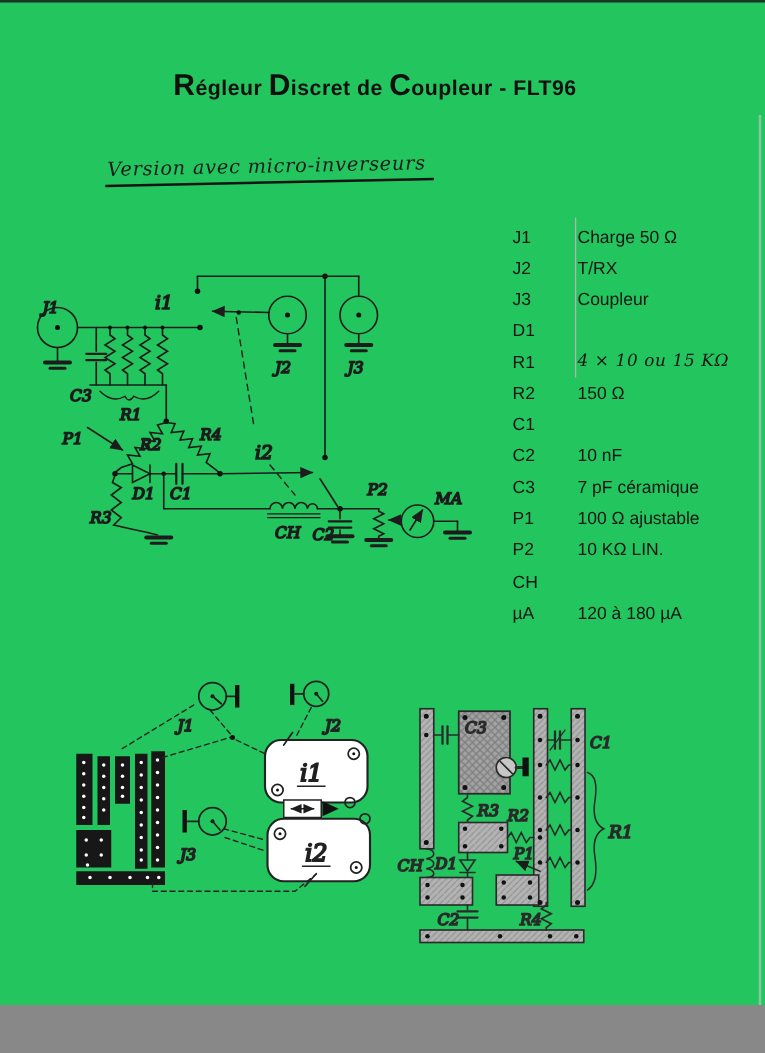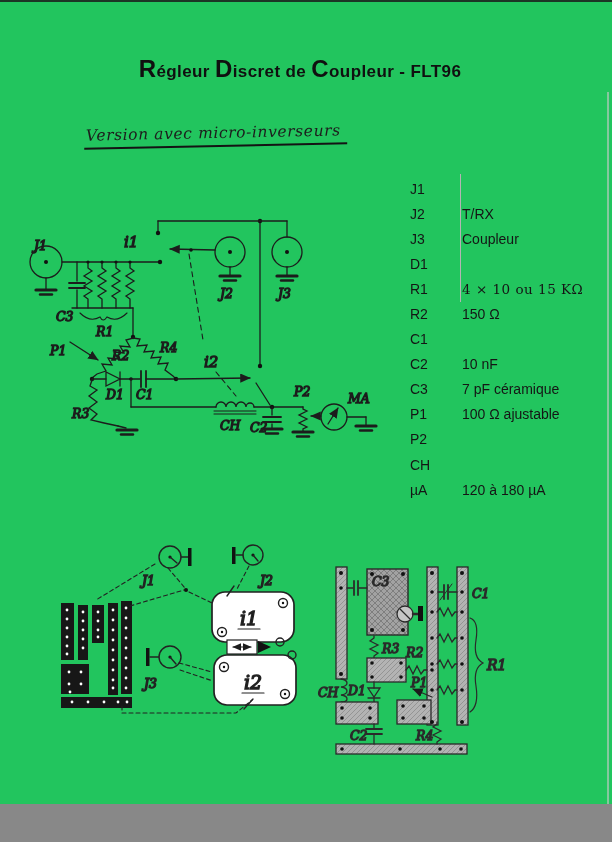--- a/index.html
+++ b/index.html
@@ -10,21 +10,21 @@
   .title{position:absolute;top:44px;left:0;width:600px;text-align:center;font-size:17px;
          font-weight:bold;letter-spacing:.4px;color:#101010;}
   .title .cap{font-size:24px;}
   .subtitle{position:absolute;top:124px;left:84px;font-family:"DejaVu Serif",serif;font-style:italic;
             font-size:15.5px;letter-spacing:.6px;color:#1d1d1d;border-bottom:2.2px solid #141414;
             padding:0 6px 3px 2px;transform:rotate(-1.2deg);}
   .parts{position:absolute;top:176px;left:410px;width:196px;}
   .prow{display:flex;height:25.1px;align-items:center;font-size:14px;}
   .prow .ref{width:52px;flex:none;}
   .prow .val{flex:1;}
-  .hand{font-family:"DejaVu Serif",serif;font-size:13.5px;letter-spacing:.5px;}
+  .hand{font-family:"DejaVu Serif",serif;font-style:italic;font-size:13.5px;letter-spacing:.5px;}
   .colsep{position:absolute;top:174px;left:460px;width:1px;height:128px;background:#b4b4b4;}
   svg.art{position:absolute;inset:0;}
   text{fill:#161616;font-family:"DejaVu Serif",serif;font-style:italic;}
   .lbl{font-size:12.5px;}
   .lbl-big{font-size:15px;}
   .sw-lbl{font-size:19px;}
 </style>
 </head>
 <body>
 
@@ -33,20 +33,21 @@
   <div class="scan-right"></div>
 
   <h1 class="title" ial=""><span class="cap">R</span><span>égleur </span><span class="cap">D</span><span>iscret de </span><span class="cap">C</span><span>oupleur - FLT96</span></h1>
 
   <div class="subtitle">Version avec micro-inverseurs</div>
 
   <div class="colsep"></div>
   <div class="parts">
     <div class="prow">
         <span class="ref">J1</span>
+        <span class="val">Charge 50 Ω</span>
       </div>
     <div class="prow">
         <span class="ref">J2</span>
         <span class="val">T/RX</span>
       </div>
     <div class="prow">
         <span class="ref">J3</span>
         <span class="val">Coupleur</span>
       </div>
     <div class="prow">
@@ -70,20 +71,21 @@
     <div class="prow">
         <span class="ref">C3</span>
         <span class="val">7 pF céramique</span>
       </div>
     <div class="prow">
         <span class="ref">P1</span>
         <span class="val">100 Ω ajustable</span>
       </div>
     <div class="prow">
         <span class="ref">P2</span>
+        <span class="val">10 KΩ LIN.</span>
       </div>
     <div class="prow">
         <span class="ref">CH</span>
       </div>
     <div class="prow">
         <span class="ref">µA</span>
         <span class="val">120 à 180 µA</span>
       </div>
   </div>
 

